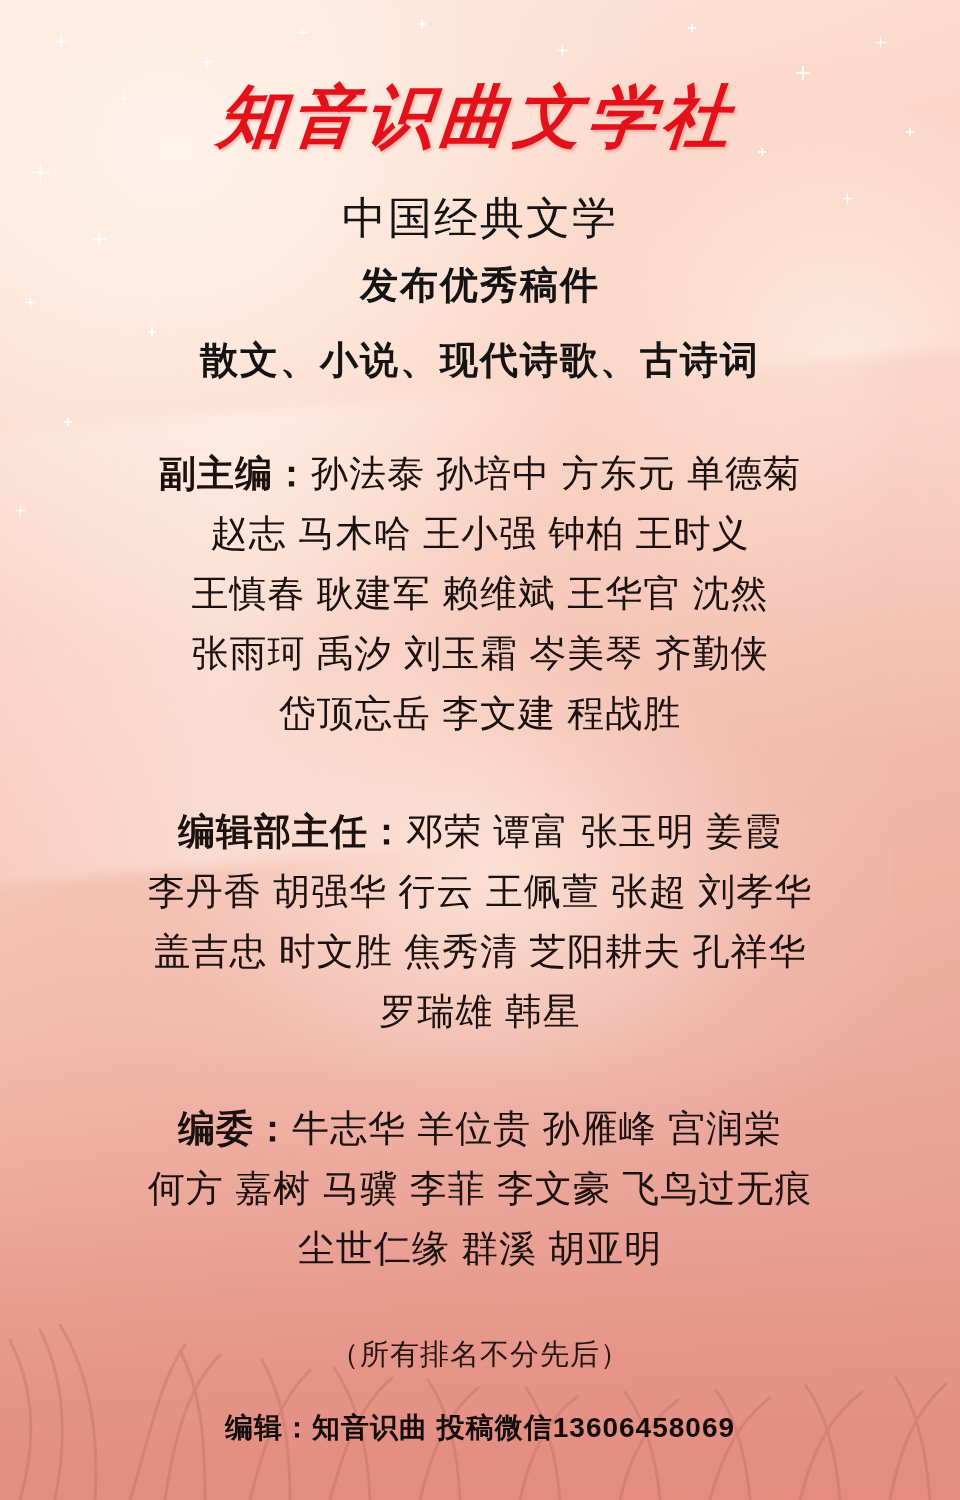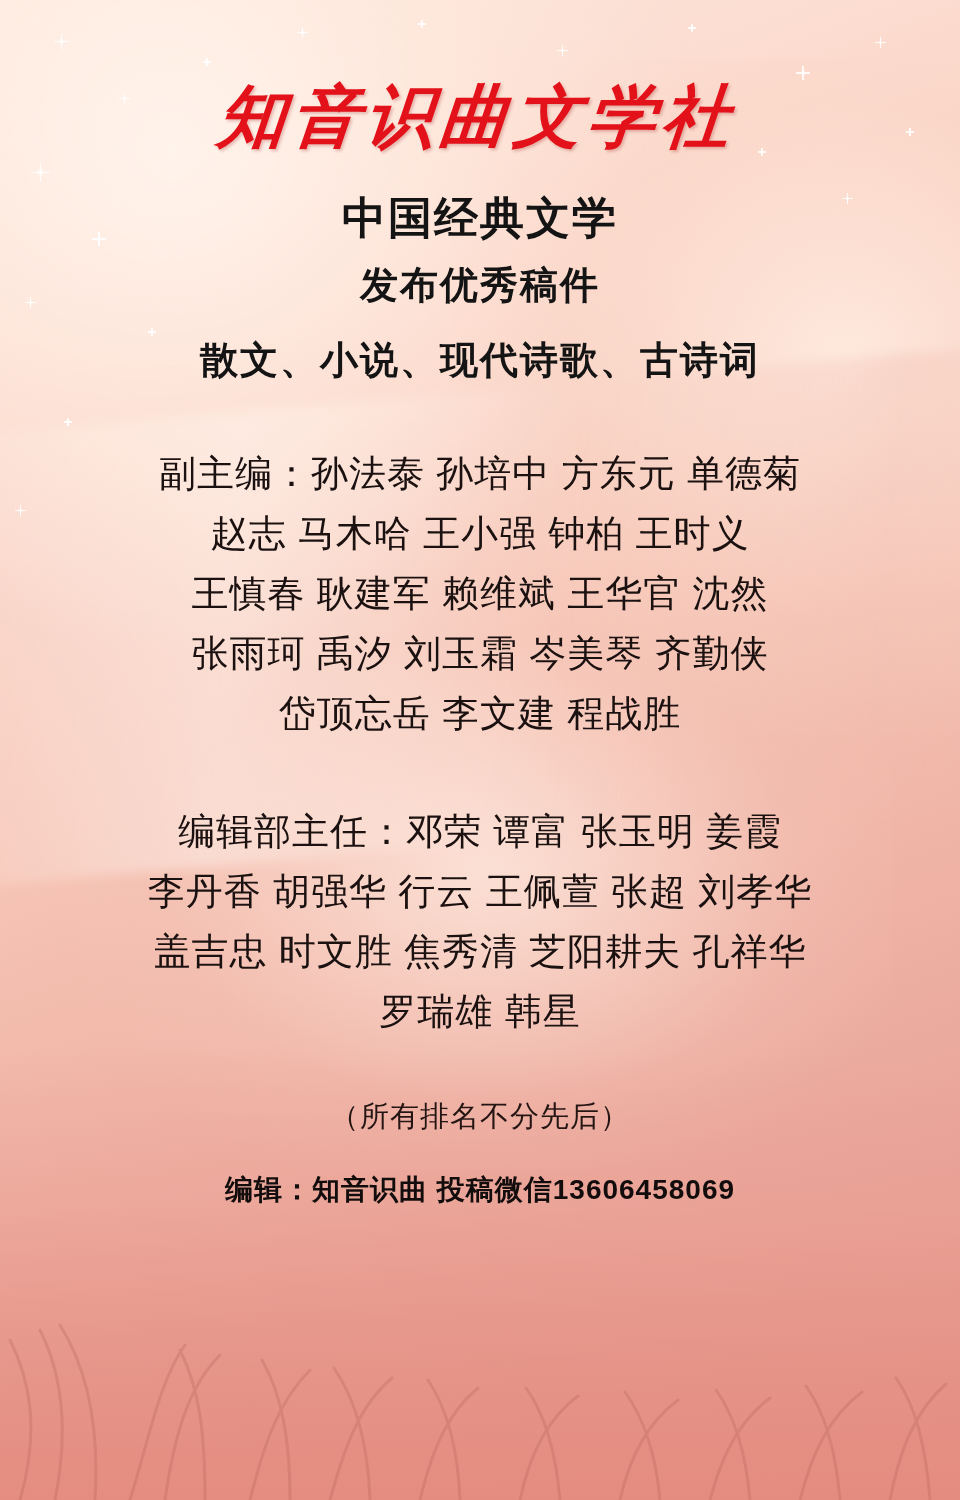--- a/index.html
+++ b/index.html
@@ -126,21 +126,21 @@
     letter-spacing: 6px;
     color: #e3121a;
     text-shadow: 2px 2px 3px rgba(150,20,20,0.25);
     font-style: italic;
     transform: skewX(-5deg);
   }
 
   .subtitle-1 {
     margin: 26px 0 0 0;
     font-size: 44px;
-    font-weight: 700;
+    font-weight: 400;
     color: #141414;
     letter-spacing: 2px;
   }
   .subtitle-2 {
     margin: 12px 0 0 0;
     font-size: 38px;
     font-weight: 700;
     color: #141414;
     letter-spacing: 2px;
   }
@@ -159,21 +159,21 @@
     font-size: 37px;
     line-height: 1.62;
     color: #1a1110;
     letter-spacing: 1px;
     white-space: nowrap;
   }
   .section .line.head {
     font-weight: 400;
   }
   .section .line .role {
-    font-weight: 400;
+    font-weight: 700;
   }
 
   .note {
     margin-top: 56px;
     font-size: 29px;
     color: #241513;
     letter-spacing: 1px;
   }
   .footer {
     margin-top: 34px;
@@ -260,17 +260,24 @@
 
     <div class="section">
       <div class="line head">
         <span class="role">编辑部主任：</span><span>邓荣  谭富  张玉明  姜霞</span>
       </div>
       <div class="line">李丹香  胡强华  行云  王佩萱  张超  刘孝华</div>
       <div class="line">盖吉忠  时文胜  焦秀清  芝阳耕夫  孔祥华</div>
       <div class="line">罗瑞雄  韩星</div>
     </div>
 
+    <div class="section">
+      <div class="line head">
+        <span class="role">编委：</span><span>牛志华  羊位贵  孙雁峰  宫润棠</span>
+      </div>
+      <div class="line">何方  嘉树  马骥  李菲  李文豪  飞鸟过无痕</div>
+      <div class="line">尘世仁缘  群溪  胡亚明</div>
+    </div>
 
     <p class="note">（所有排名不分先后）</p>
     <p class="footer">编辑：知音识曲   投稿微信13606458069</p>
   </div>
 </div>
 
 </body></html>

